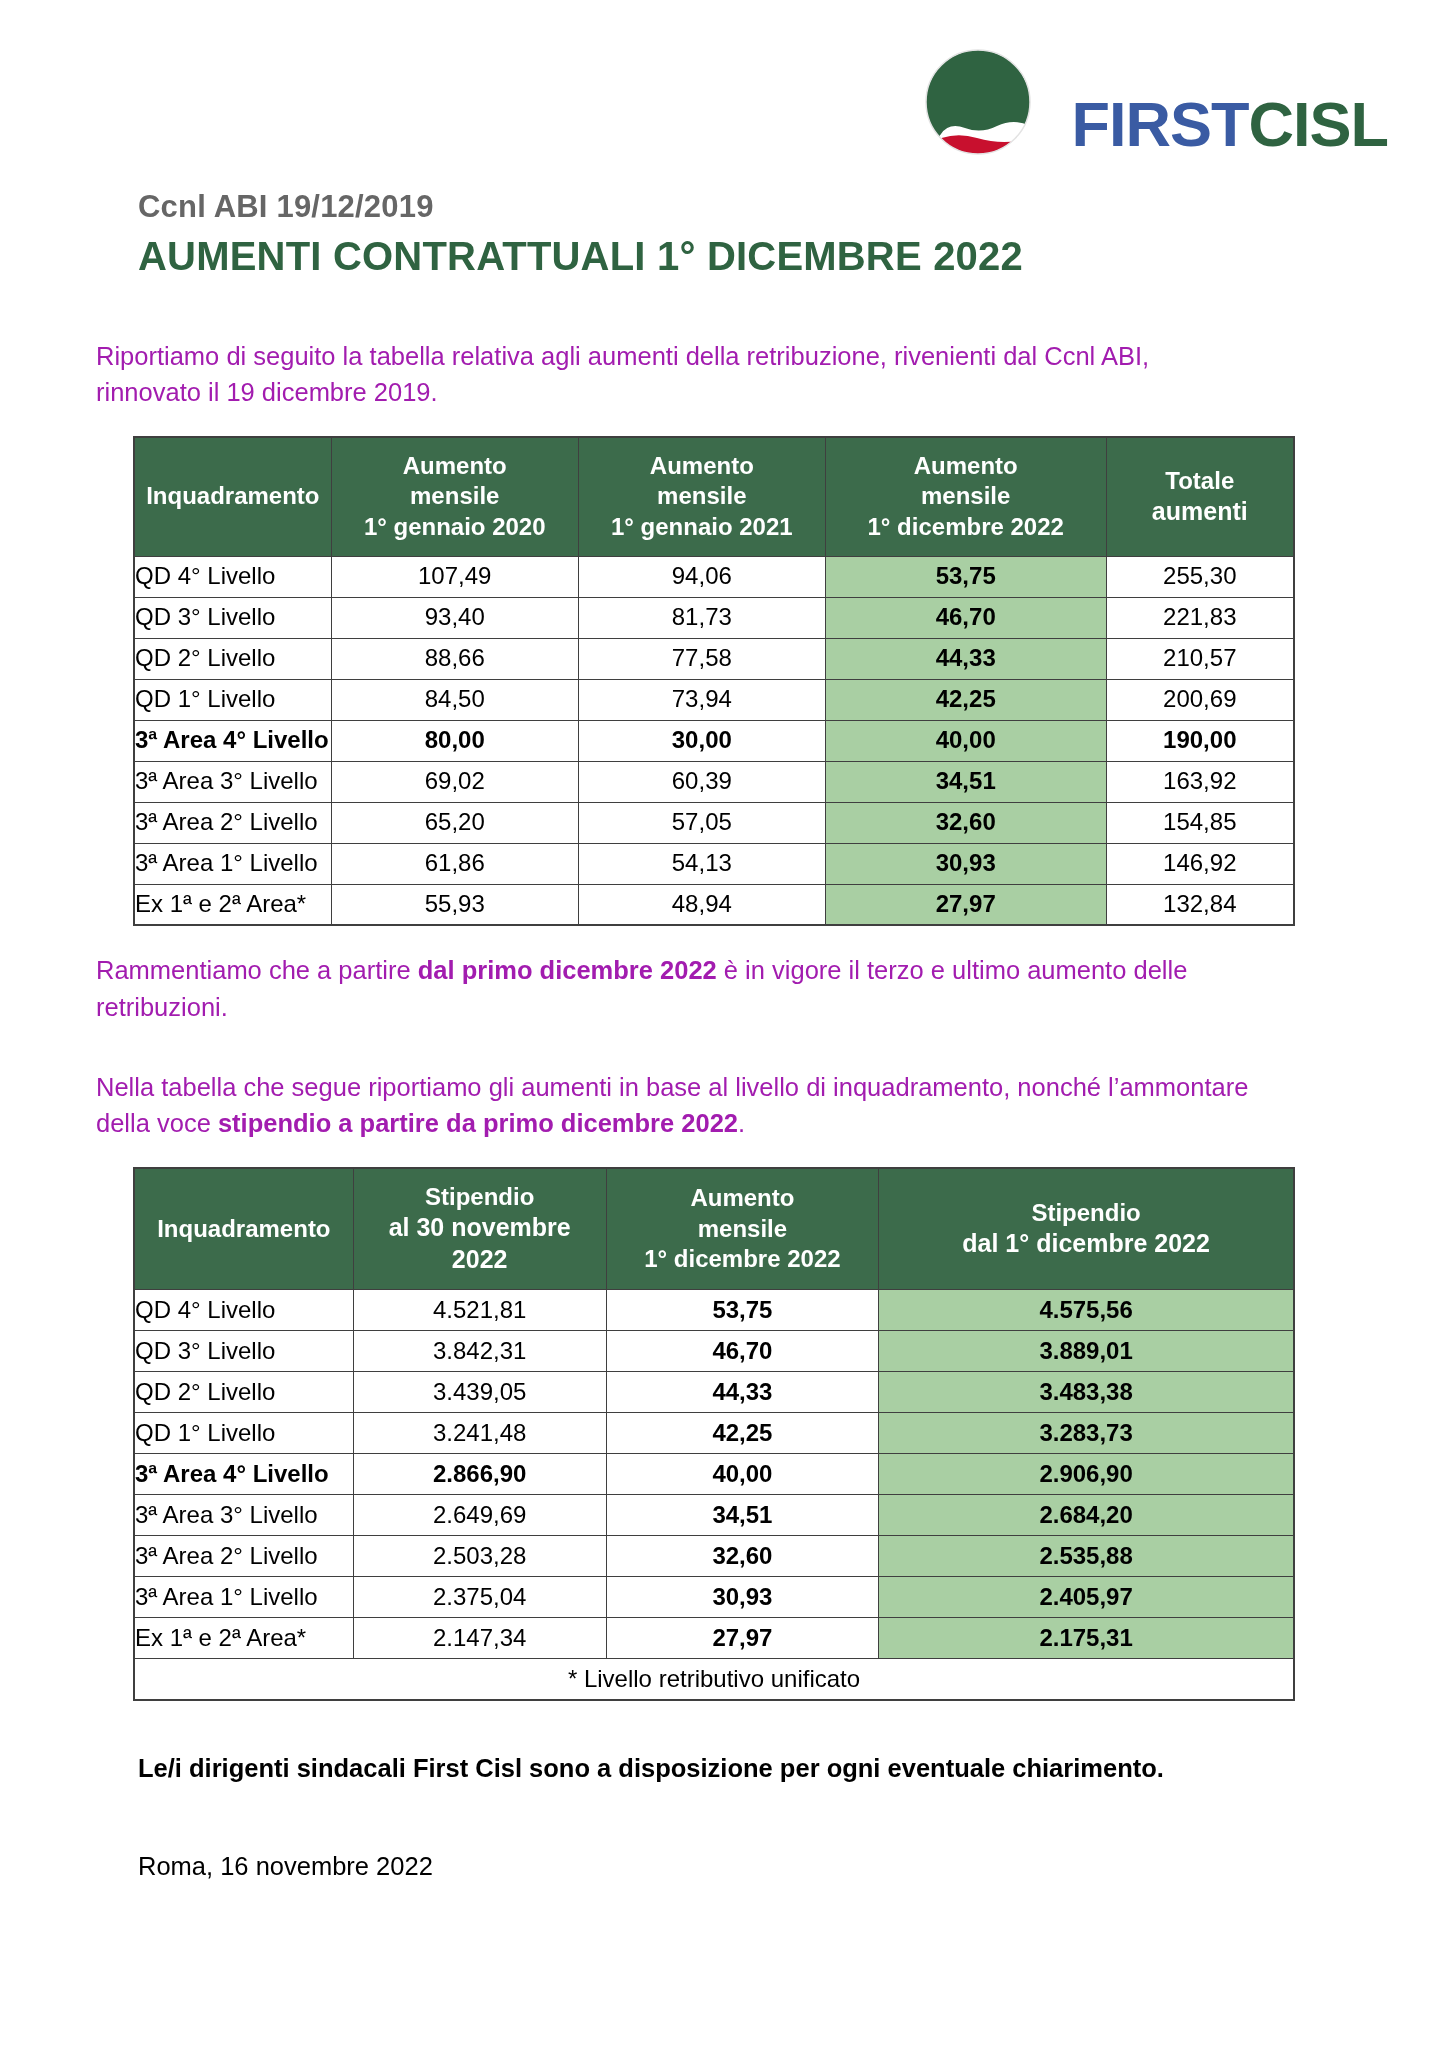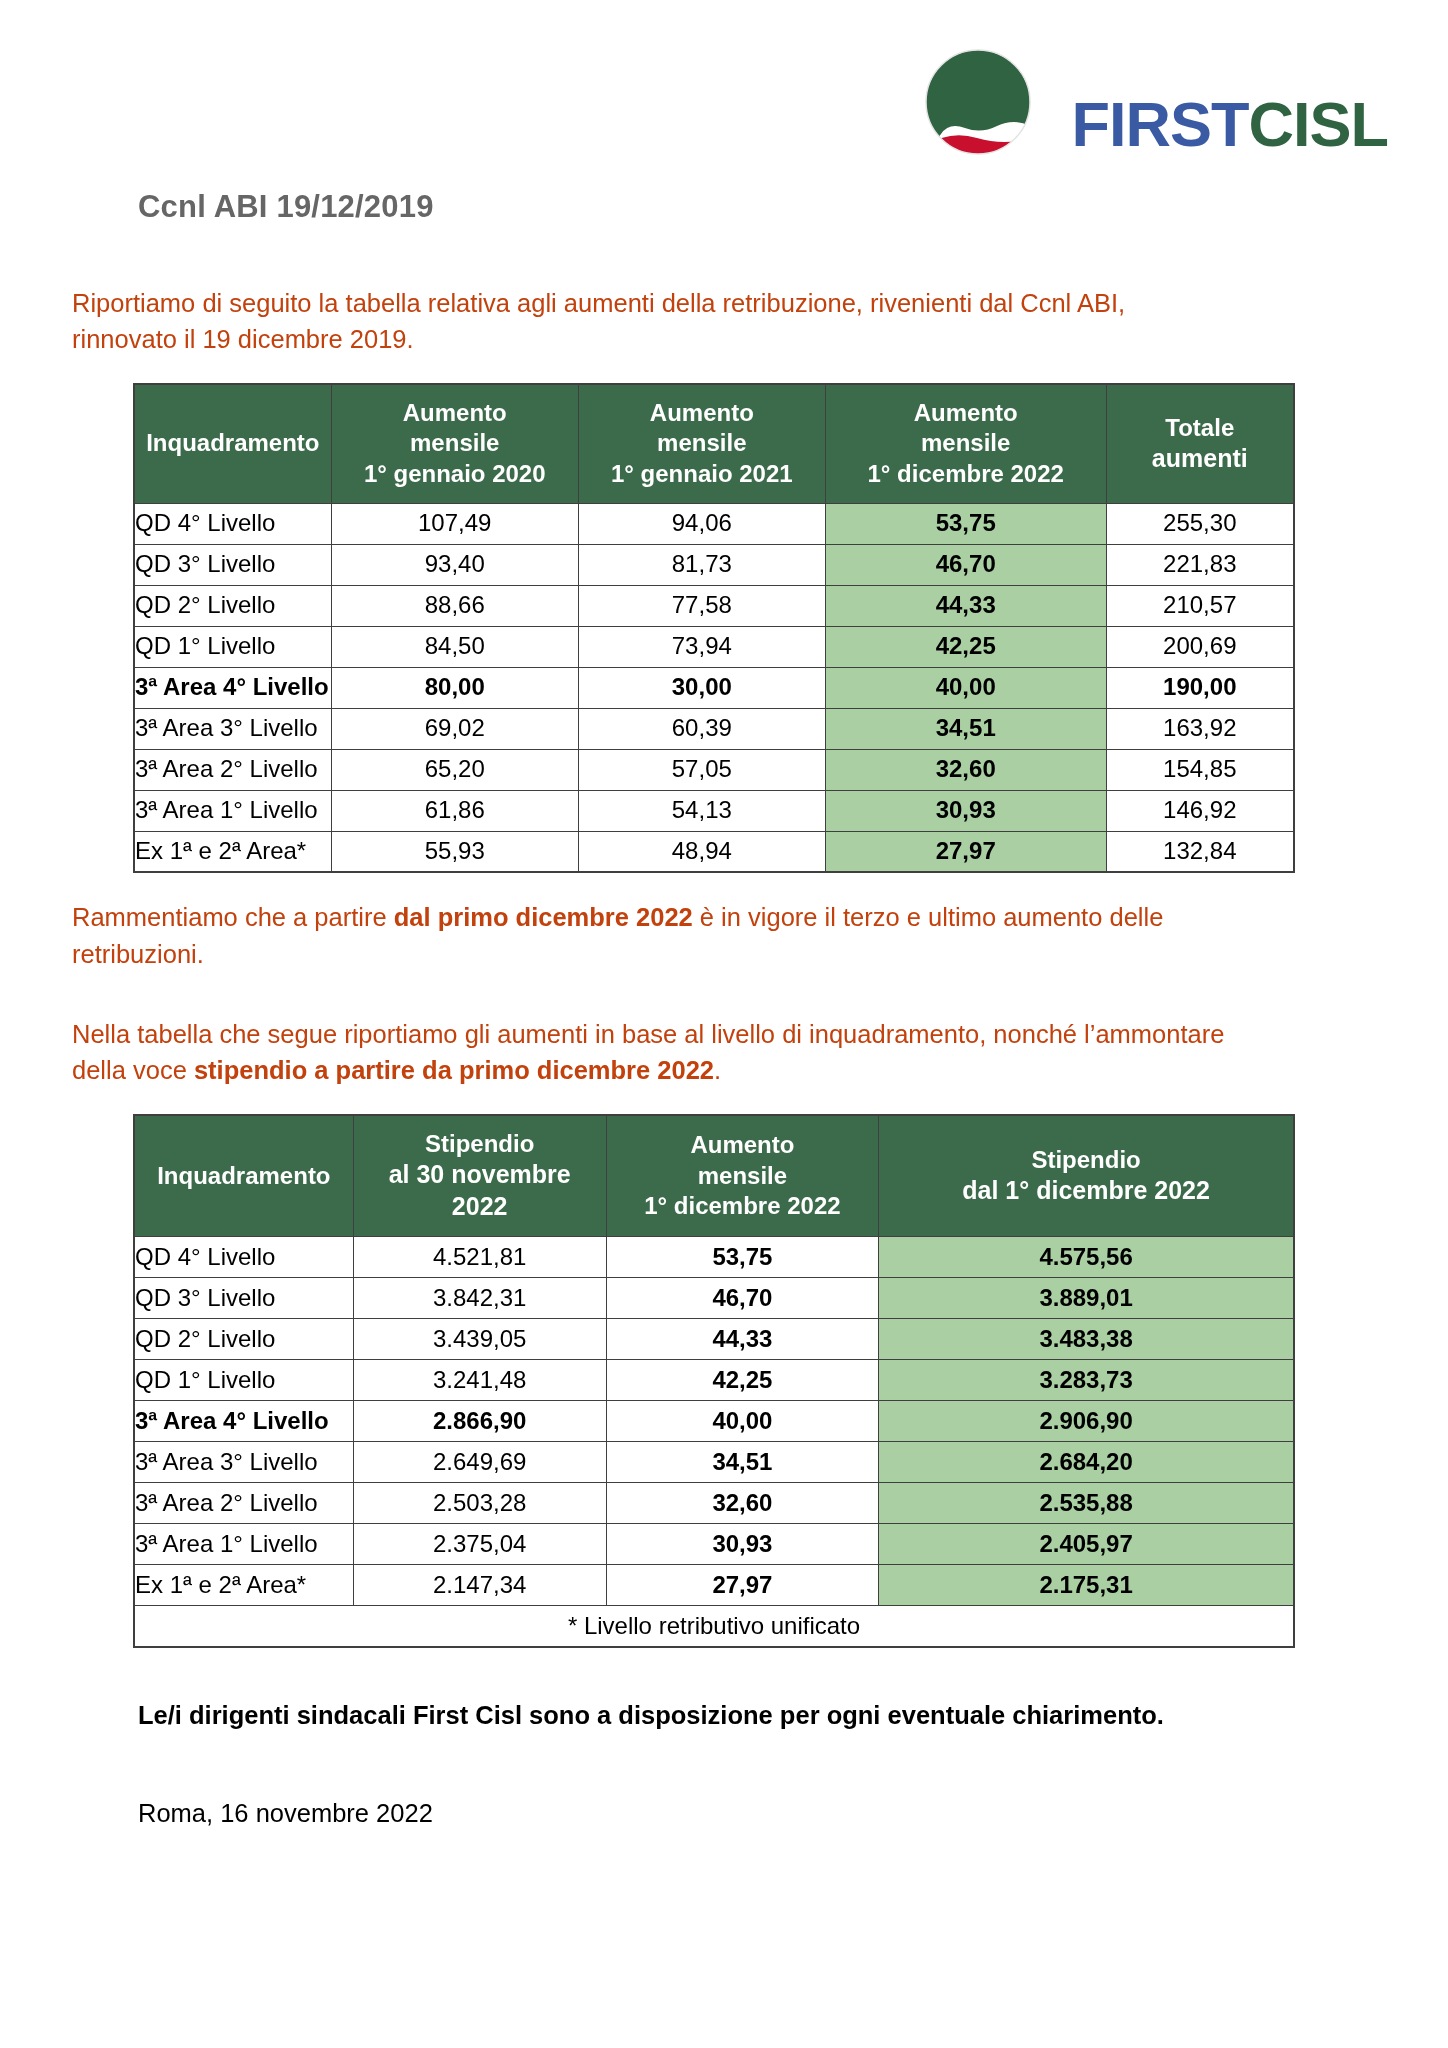--- a/index.html
+++ b/index.html
@@ -62,25 +62,25 @@
     font-size: 40px;
     font-weight: bold;
     color: #2f6341;
     line-height: 1.2;
     margin-top: 5px;
     letter-spacing: 0.2px;
   }
 
   
   .para {
-    margin: 0 0 0 72px;
+    margin: 0 0 0 96px;
     width: 1165px;
     font-size: 25.5px;
     line-height: 1.42;
-    color: #c2410c;
+    color: #a21caf;
   }
   .para.p-intro { margin-top: 58px; }
   .para.p-mid1  { margin-top: 26px; }
   .para.p-mid2  { margin-top: 44px; }
   .para b { font-weight: bold; }
   .closing {
     margin: 50px 0 0 138px;
     width: 1180px;
     font-size: 25.5px;
     font-weight: bold;
@@ -173,20 +173,21 @@
         <path d="M7 100 Q30 84 58 92 Q86 100 111 92 L111 110 L7 110 Z" fill="#c8102e"></path>
       </g>
       <circle cx="59" cy="56" r="52" fill="none" stroke="#e3e3e3" stroke-width="1.5"></circle>
     </svg>
     <div class="logo-text"><span class="logo-first">FIRST</span><span class="logo-cisl">CISL</span></div>
   </div>
 </div>
 
 <div class="title-block">
   <div class="kicker">Ccnl ABI 19/12/2019</div>
+  <div class="headline">AUMENTI CONTRATTUALI 1° DICEMBRE 2022</div>
 </div>
 
 <p class="para p-intro">Riportiamo di seguito la tabella relativa agli aumenti della retribuzione, rivenienti dal Ccnl ABI, rinnovato il 19 dicembre 2019.</p>
 
 <div class="tbl-wrap">
   <table class="data t1">
     <colgroup>
         <col class="c0">
         <col class="c1">
         <col class="c2">

